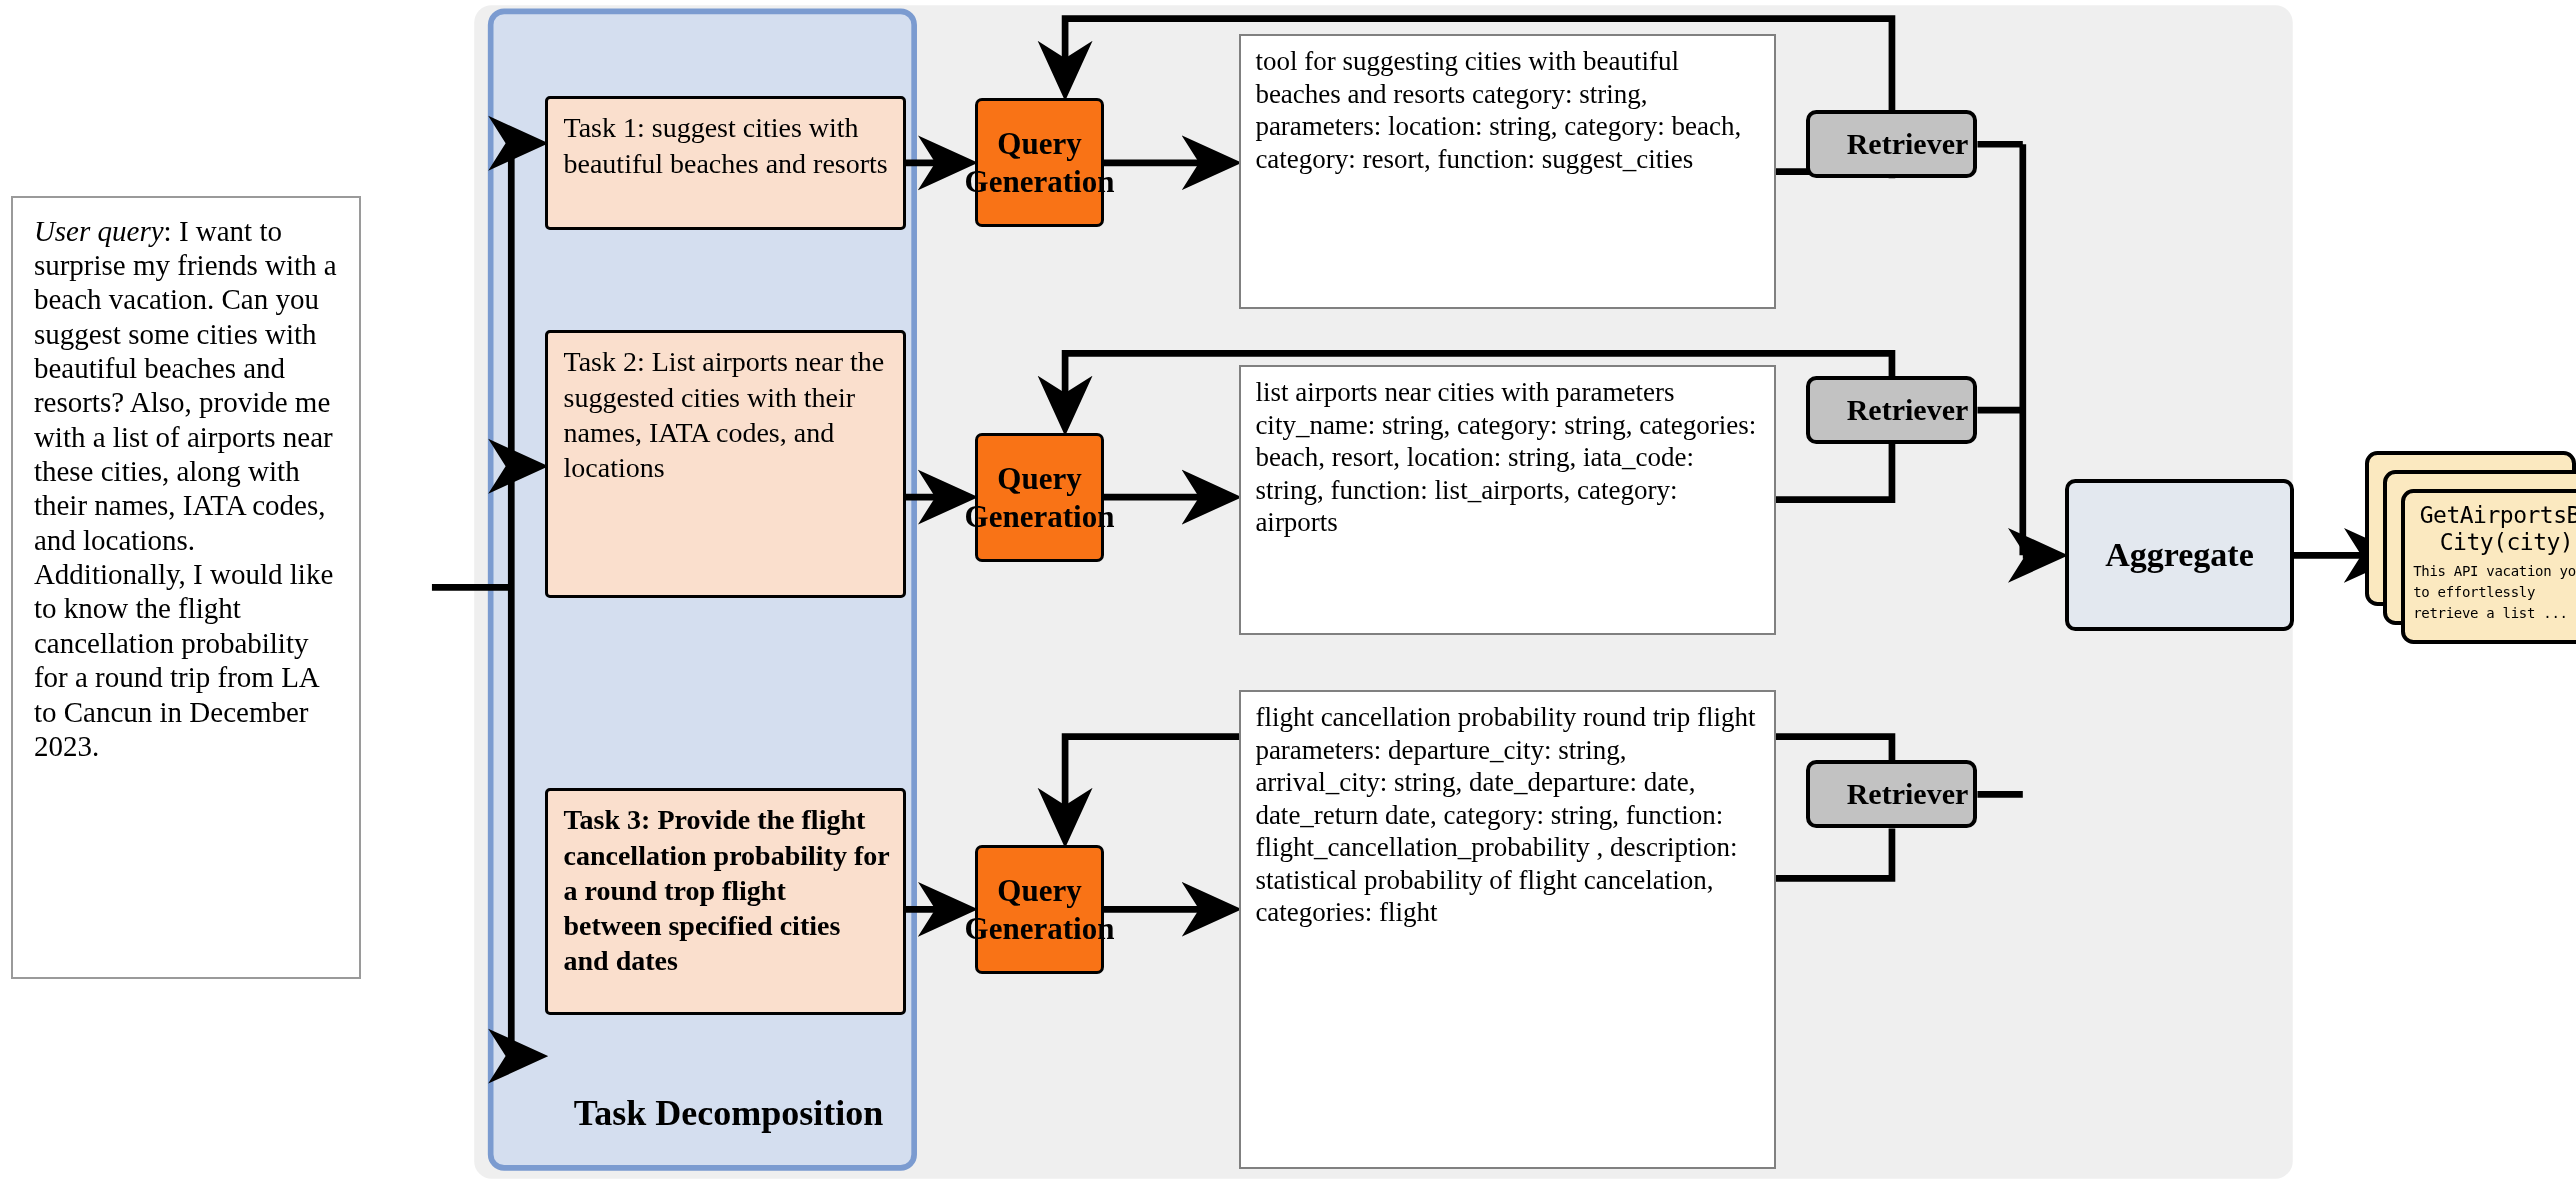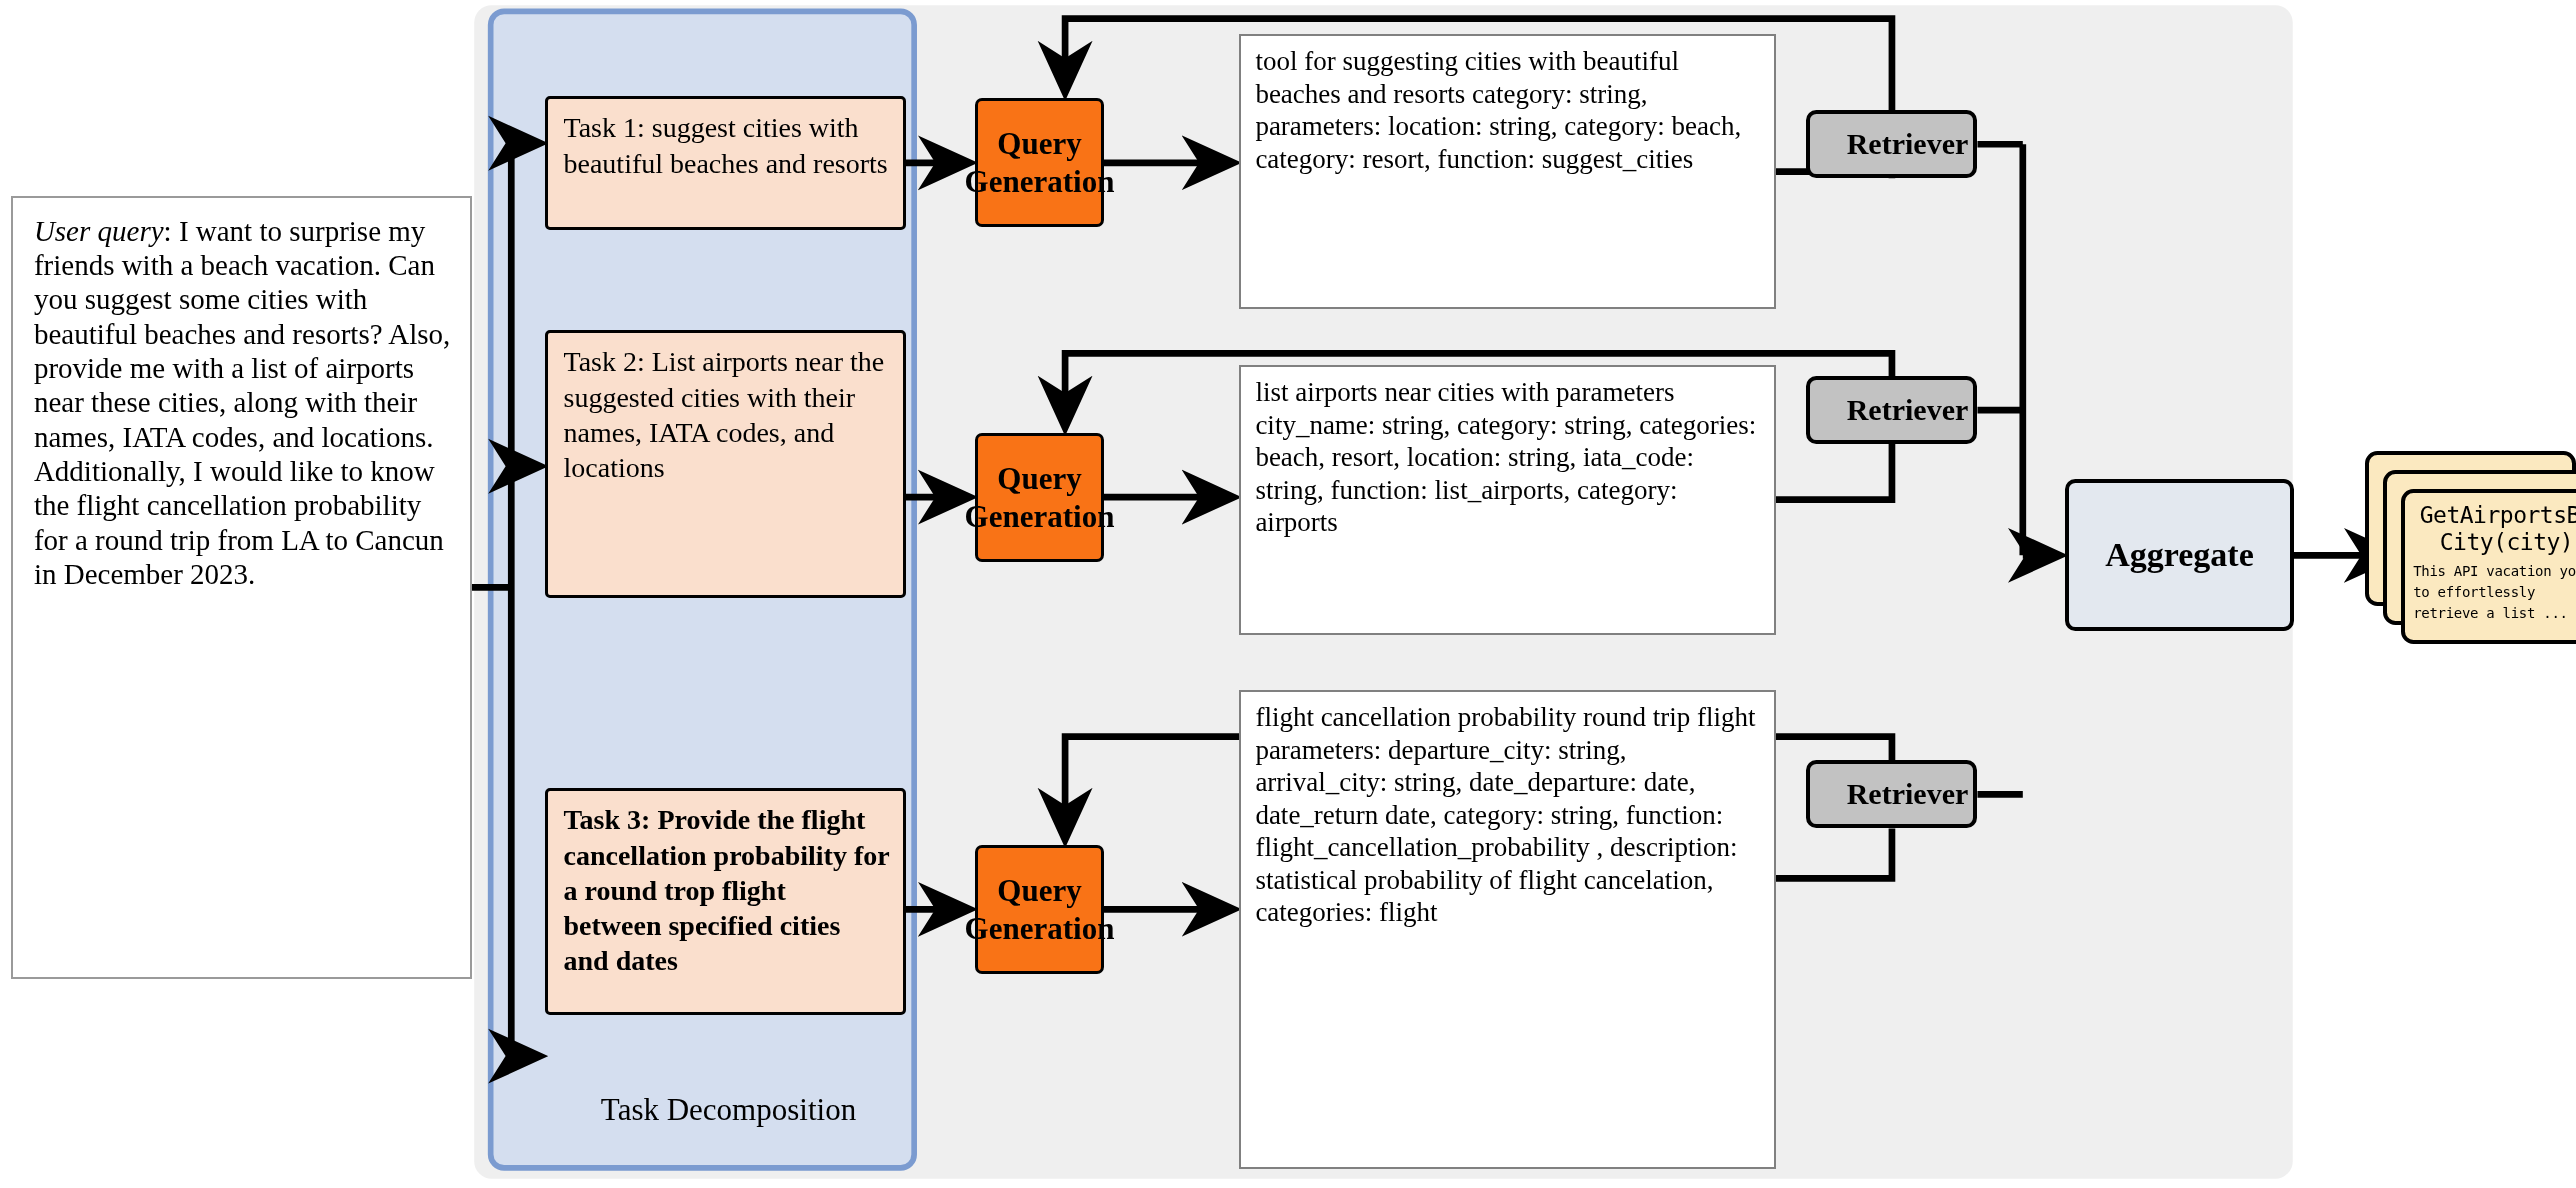--- a/index.html
+++ b/index.html
@@ -5,21 +5,21 @@
   html,body{margin:0;padding:0;background:#ffffff;}
   body{width:2633px;height:1188px;position:relative;overflow:hidden;
        font-family:"Liberation Serif",serif;}
   #stage{position:absolute;left:0;top:0;width:2633px;height:1188px;}
   svg.layer{position:absolute;left:0;top:0;width:2633px;height:1188px;overflow:visible;}
 
   .node{position:absolute;box-sizing:border-box;}
 
   
   .query-box{
-    left:11.3px; top:196px; width:461px; height:783px;
+    left:11.3px; top:196px; width:350px; height:783px;
     background:#ffffff; border:2.1px solid #9a9a9a;
     font-size:29px; line-height:1.185; color:#000;
     padding:15.5px 13.4px 0 20.6px;
   }
   .query-box .qlabel{font-style:italic;}
 
   
   .task{
     background:#fadfcd; border:3.6px solid #000; border-radius:5px;
     font-size:28px; line-height:1.26; color:#000;
@@ -80,21 +80,21 @@
   .card-front{left:2401px; top:489px; padding:9.3px 8.2px 0 8.2px;
               font-family:"DejaVu Sans Mono",monospace; color:#000;}
   .api-title{font-size:23px; line-height:1.16; text-align:center;
              letter-spacing:-0.5px;}
   .api-desc{font-size:14px; line-height:1.5; margin-top:5.2px;
             text-align:left; letter-spacing:-0.3px;}
 
   
   .td-caption{
     left:548px; top:1092px; width:361px;
-    font-size:31px; font-weight:normal; color:#000; text-align:center;
+    font-size:36px; font-weight:bold; color:#000; text-align:center;
   }
 </style>
 </head>
 <body>
 
 <div id="stage">
 
   <svg class="layer" viewBox="0 0 5110 2306">
     <defs>
       <marker id="ah" markerWidth="9" markerHeight="9" refX="7.6" refY="4.5" orient="auto" markerUnits="strokeWidth">

